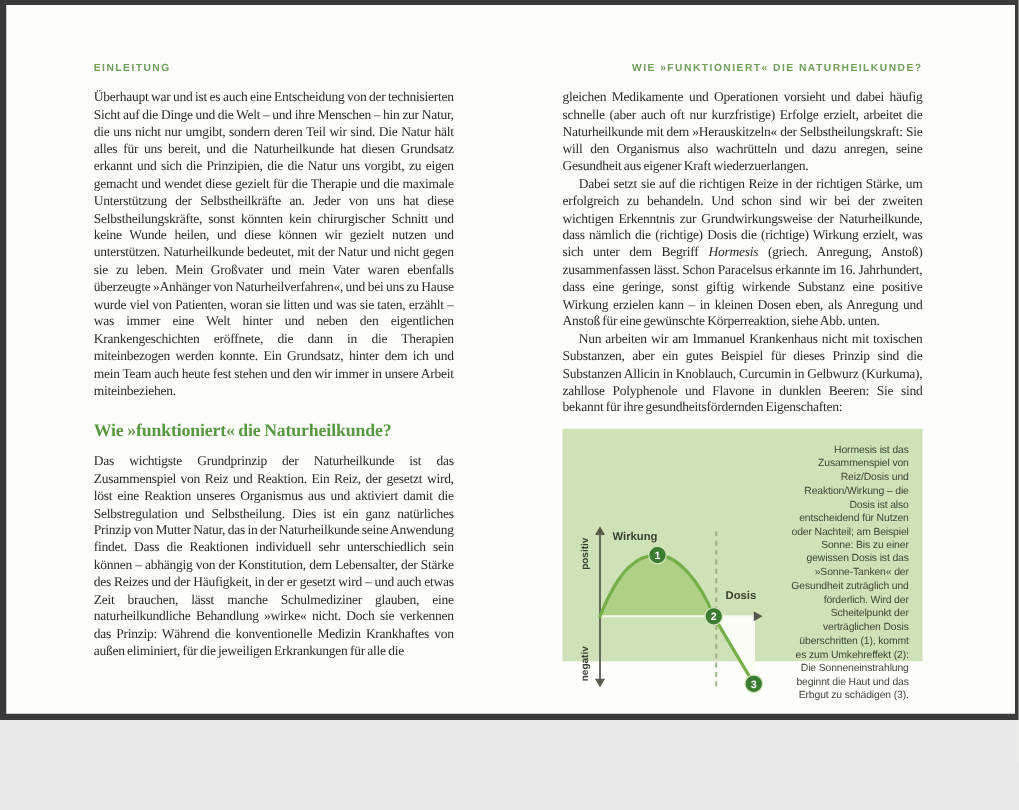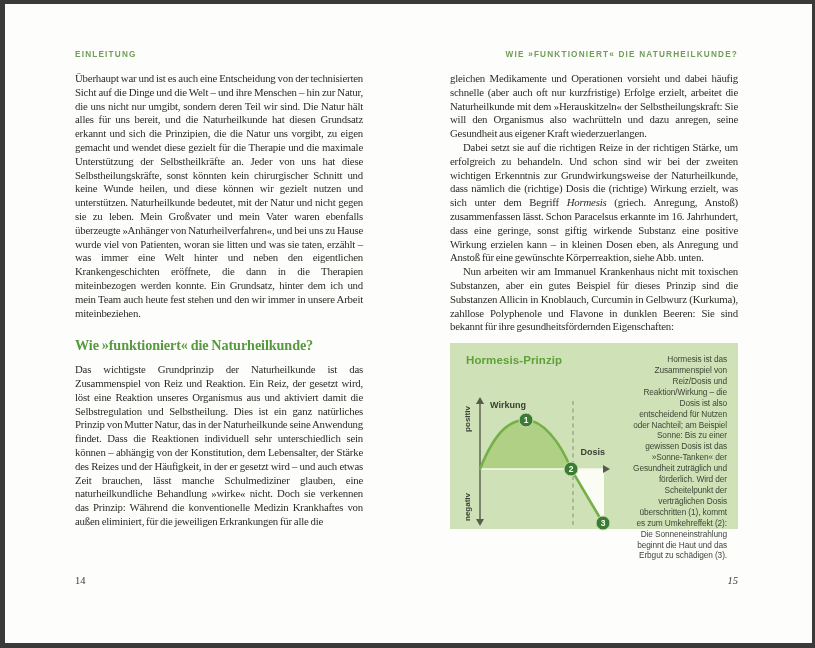--- a/index.html
+++ b/index.html
@@ -1,17 +1,17 @@
 <!DOCTYPE html>
 <html lang="de"><head>
 <meta charset="utf-8">
 <style>
   html,body{margin:0;padding:0;background:#e9e9e9;}
   .spread{
-    position:relative;width:815px;height:648px;box-sizing:border-box;
+    position:relative;width:815px;height:576px;box-sizing:border-box;
     background:#fdfdfb;border:solid #3a3a3a;border-width:4px 3px 5px 5px;
     font-family:"Liberation Serif",serif;color:#2e2c28;overflow:hidden;padding-left:28px;
   }
   .col{position:absolute;top:46px;width:288px;}
   .col-left{left:70px;}
   .col-right{left:445px;}
   .running-head{
     font-family:"Liberation Sans",sans-serif;font-weight:bold;
     font-size:8.2px;letter-spacing:1.2px;color:#6f9e58;margin:0 0 13px 0;
   }
@@ -69,21 +69,20 @@
 
   <div class="col col-right">
     <div class="running-head rh-right">WIE »FUNKTIONIERT« DIE NATURHEILKUNDE?</div>
     <div class="body-text">
       <p>gleichen Medikamente und Operationen vorsieht und dabei häufig schnelle (aber auch oft nur kurzfristige) Erfolge erzielt, arbeitet die Naturheilkunde mit dem »Herauskitzeln« der Selbstheilungskraft: Sie will den Organismus also wachrütteln und dazu anregen, seine Gesundheit aus eigener Kraft wiederzuerlangen.</p>
       <p class="indent"><span>Dabei setzt sie auf die richtigen Reize in der richtigen Stärke, um erfolgreich zu behandeln. Und schon sind wir bei der zweiten wichtigen Erkenntnis zur Grundwirkungsweise der Naturheilkunde, dass nämlich die (richtige) Dosis die (richtige) Wirkung erzielt, was sich unter dem Begriff </span><span class="em">Hormesis</span><span> (griech. Anregung, Anstoß) zusammenfassen lässt. Schon Paracelsus erkannte im 16. Jahrhundert, dass eine geringe, sonst giftig wirkende Substanz eine positive Wirkung erzielen kann – in kleinen Dosen eben, als Anregung und Anstoß für eine gewünschte Körperreaktion, siehe Abb. unten.</span></p>
       <p class="indent">Nun arbeiten wir am Immanuel Krankenhaus nicht mit toxischen Substanzen, aber ein gutes Beispiel für dieses Prinzip sind die Substanzen Allicin in Knoblauch, Curcumin in Gelbwurz (Kurkuma), zahllose Polyphenole und Flavone in dunklen Beeren: Sie sind bekannt für ihre gesundheitsfördernden Eigenschaften:</p>
     </div>
 
     <div class="infobox">
-      <h3 class="infobox-title">Hormesis-Prinzip</h3>
 
       <svg class="chart-svg" width="160" height="142" viewBox="0 0 160 142">
 
         <path d="M16,74 C 32,34 47,25 62,25 C 78,25 96,46 107,74 Z" fill="#b0d185"></path>
 
         <path d="M107,74 L140,128 L140,74 Z" fill="#fbfdf4"></path>
 
         <line x1="16" y1="74" x2="140" y2="74" stroke="#f7faef" stroke-width="1.7"></line>
 
         <line x1="109" y1="6" x2="109" y2="131" stroke="#97b184" stroke-width="1.5" stroke-dasharray="4 3.5"></line>

